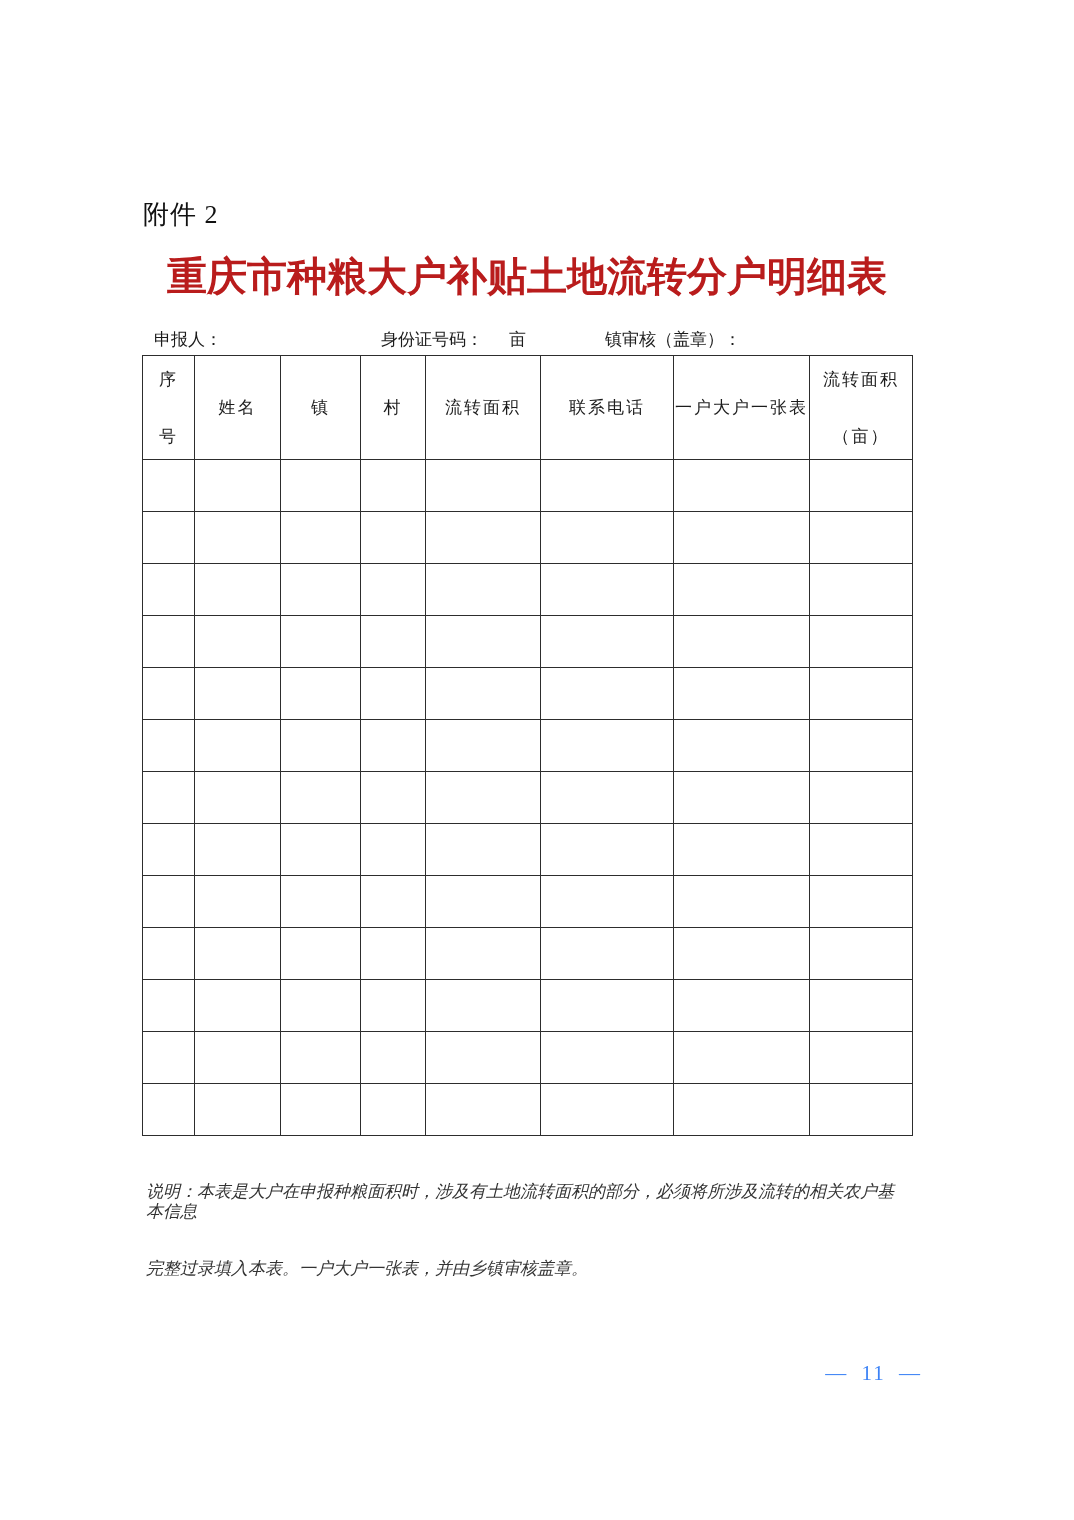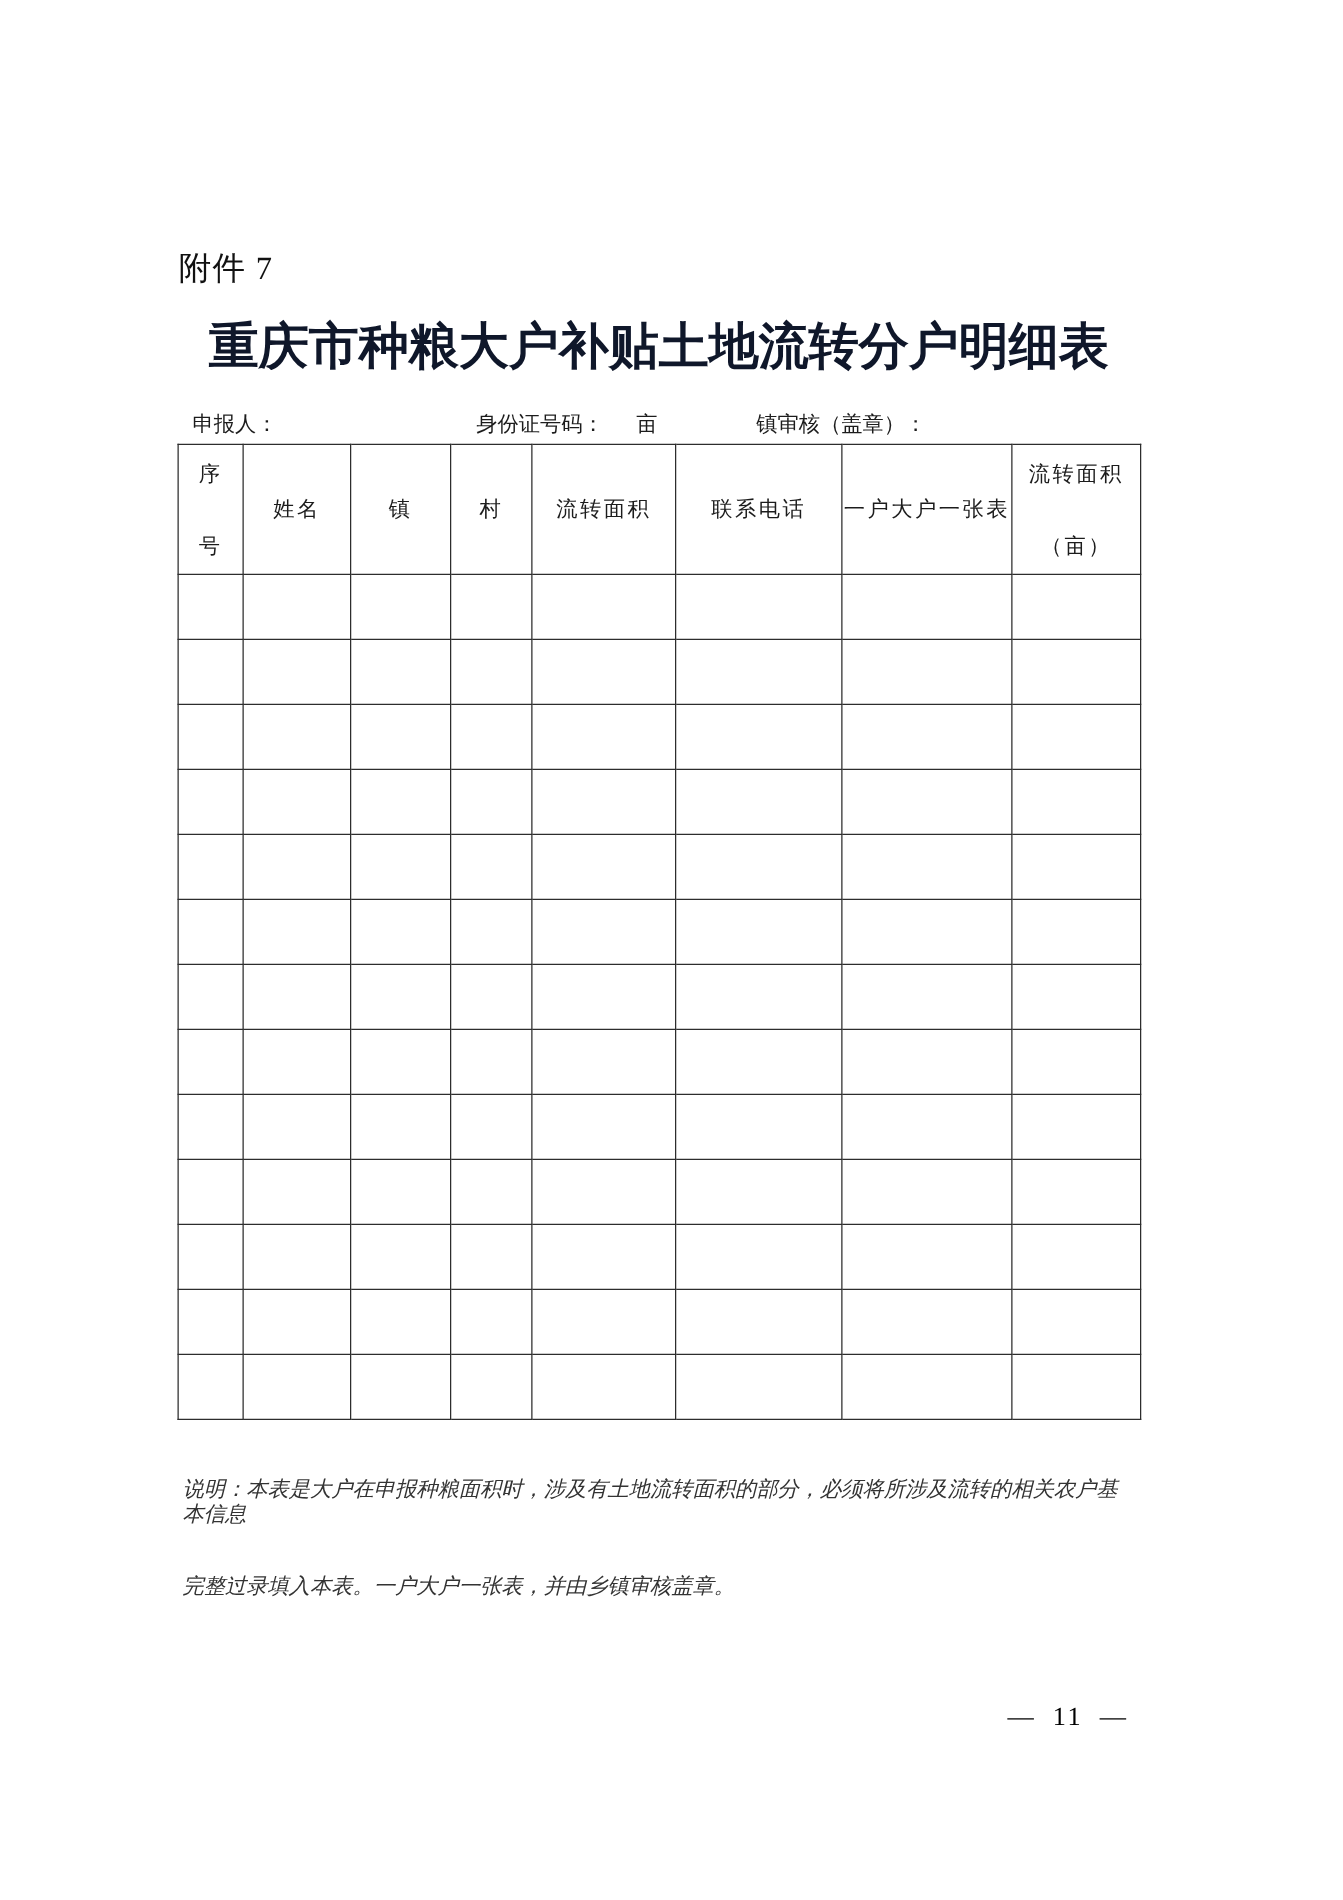--- a/index.html
+++ b/index.html
@@ -34,21 +34,21 @@
   }
 
   .doc-title {
     position: absolute;
     left: 0;
     top: 249px;
     width: 100%;
     text-align: center;
     font-size: 40px;
     font-weight: bold;
-    color: #0f172a;
+    color: #b91c1c;
     white-space: nowrap;
   }
 
   .info-line {
     position: absolute;
     top: 328px;
     left: 0;
     width: 100%;
     height: 22px;
     font-size: 17px;
@@ -95,35 +95,35 @@
     color: #333;
     line-height: 20px;
   }
   .note p + p { margin-top: 37px; }
 
   .page-number {
     position: absolute;
     left: 806px;
     top: 1361px;
     width: 116px;
-    text-align: left;
+    text-align: right;
     font-size: 21px;
-    color: #000000;
+    color: #3b82f6;
     letter-spacing: 2px;
     word-spacing: 6px;
     white-space: nowrap;
   }
 </style>
 </head>
 <body>
 
 <div class="page">
   <div class="content">
 
-    <div class="attachment-label">附件 7</div>
+    <div class="attachment-label">附件 2</div>
 
     <h1 class="doc-title">重庆市种粮大户补贴土地流转分户明细表</h1>
 
     <div class="info-line">
       <span class="info-applicant">申报人：</span>
       <span class="info-area">身份证号码：</span>
       <span class="info-unit">亩</span>
       <span class="info-review">镇审核（盖章）：</span>
     </div>
 

